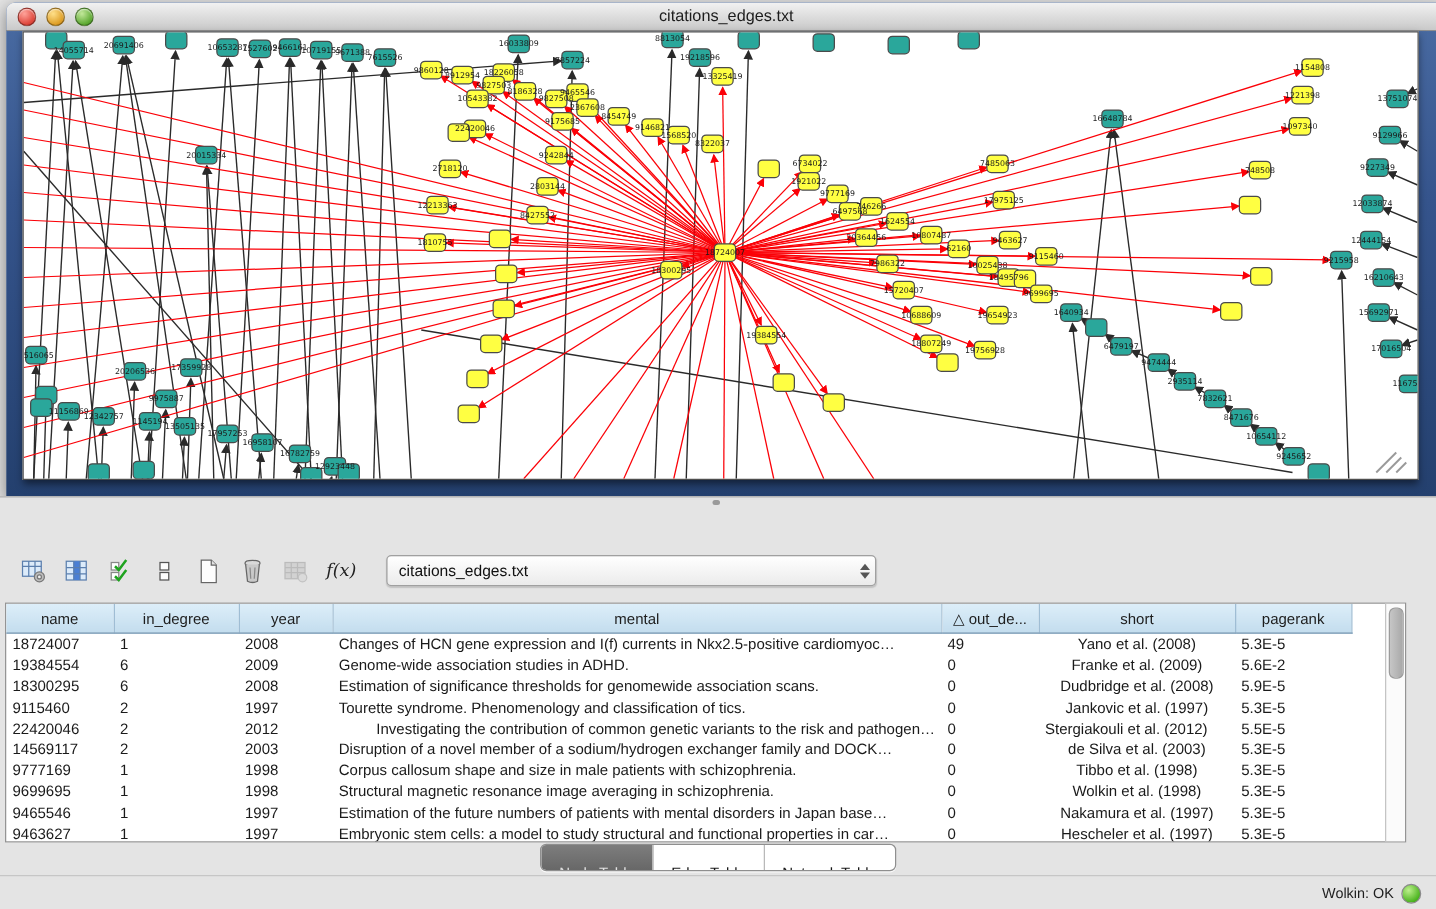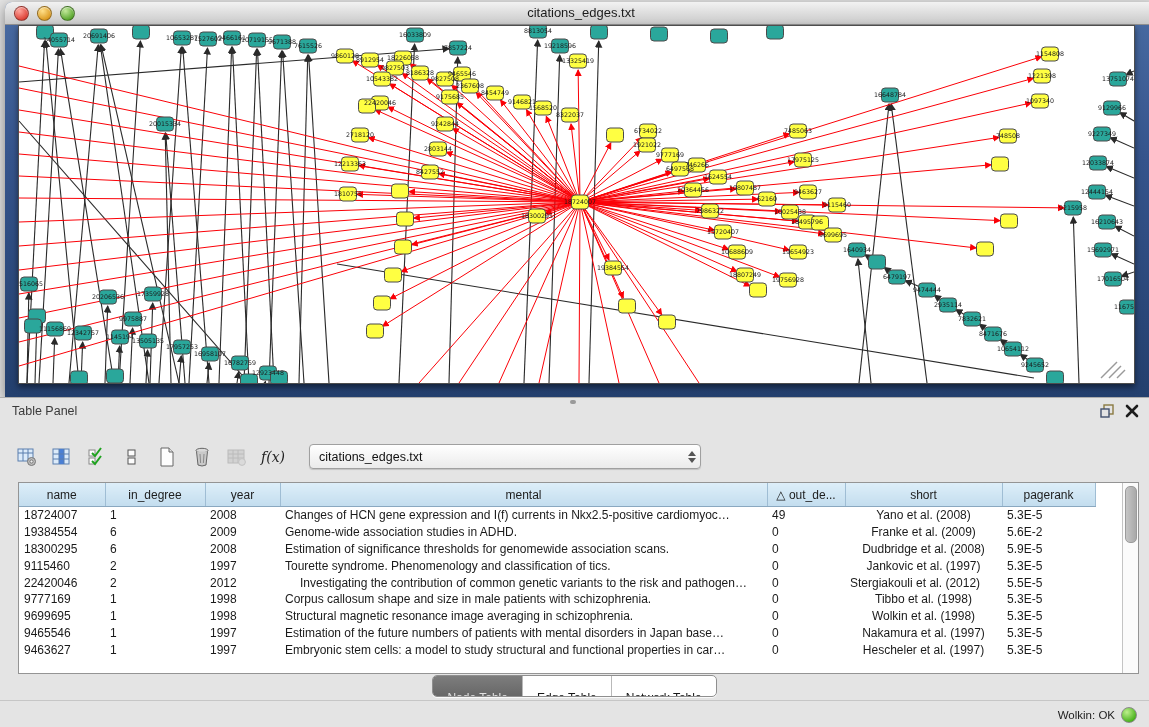--- a/index.html
+++ b/index.html
@@ -41,21 +41,21 @@
     background:linear-gradient(#ffffff,#ebebeb);display:flex;align-items:center;
     box-shadow:0 1px 1px rgba(0,0,0,.15);}
   .dd-value{flex:1;padding-left:9px;font-size:12.5px;color:#111;white-space:nowrap;overflow:hidden;}
   .dd-stepper{width:17px;height:100%;display:flex;flex-direction:column;align-items:center;
     justify-content:center;gap:2px;}
   .tri-up{width:0;height:0;border-left:4px solid transparent;border-right:4px solid transparent;
     border-bottom:5px solid #555;}
   .tri-down{width:0;height:0;border-left:4px solid transparent;border-right:4px solid transparent;
     border-top:5px solid #555;}
 
-  .table-wrap{position:absolute;left:18px;top:84px;width:1119px;height:190px;background:#fff;
+  .table-wrap{position:absolute;left:4px;top:84px;width:1119px;height:190px;background:#fff;
     border:1px solid #949494;display:flex;}
   .tbl{flex:1;overflow:hidden;}
   table{border-collapse:collapse;table-layout:fixed;font-size:12px;}
   th{height:21px;background:linear-gradient(#ddeef9,#c3ddee);border-right:1px solid #9fbdd4;
      border-bottom:1px solid #8aa8c0;font-weight:normal;color:#1d1d1d;overflow:hidden;white-space:nowrap;}
   td{height:16.8px;padding:0 5px;color:#1a1a1a;white-space:nowrap;overflow:hidden;}
   .vscroll{width:15px;border-left:1px solid #c4c4c4;background:#fbfbfb;position:relative;}
   .vthumb{position:absolute;top:3px;left:2px;width:10px;height:55px;border-radius:5px;
     background:linear-gradient(90deg,#c6c6c6,#a9a9a9);border:1px solid #9b9b9b;}
 
@@ -474,37 +474,20 @@
         <line x1="1090" y1="352" x2="1102" y2="340"></line>
         <line x1="1098" y1="352" x2="1106" y2="344"></line>
       </g>
     </svg>
   </div>
 </div>
 
 <div class="panel">
   <div class="splitter-dot"></div>
 
-  <div class="panel-header">
-    <div class="panel-title">Table Panel</div>
-    <div class="panel-hdr-icons">
-      <span>
-        <svg width="16" height="16" viewBox="0 0 16 16">
-          <rect x="5" y="2" width="9" height="9" fill="none" stroke="#8a7a40" stroke-width="1.4"></rect>
-          <rect x="2" y="6" width="8" height="8" fill="#e4e4e4" stroke="#42506e" stroke-width="1.4"></rect>
-        </svg>
-      </span>
-      <span>
-        <svg width="14" height="14" viewBox="0 0 14 14">
-          <line x1="2" y1="2" x2="12" y2="12" stroke="#1c1c1c" stroke-width="2.6" stroke-linecap="round"></line>
-          <line x1="12" y1="2" x2="2" y2="12" stroke="#1c1c1c" stroke-width="2.6" stroke-linecap="round"></line>
-        </svg>
-      </span>
-    </div>
-  </div>
 
   <div class="toolbar">
     <span class="tb-icon">
       <svg width="20" height="20" viewBox="0 0 20 20">
         <rect x="1" y="2" width="15" height="12" fill="#dcebfa" stroke="#5b7fae"></rect>
         <line x1="1" y1="6" x2="16" y2="6" stroke="#5b7fae"></line>
         <line x1="6" y1="2" x2="6" y2="14" stroke="#5b7fae"></line>
         <line x1="11" y1="2" x2="11" y2="14" stroke="#5b7fae"></line>
         <circle cx="14.5" cy="14.5" r="4" fill="#bdbdbd" stroke="#777"></circle>
         <circle cx="14.5" cy="14.5" r="1.6" fill="#efefef" stroke="#777"></circle>
@@ -625,24 +608,33 @@
               <td style="text-align: left;">1997</td>
               <td style="text-align: left;">Tourette syndrome. Phenomenology and classification of tics.</td>
               <td style="text-align: left;">0</td>
               <td style="text-align: center;">Jankovic et al. (1997)</td>
               <td style="text-align: left;">5.3E-5</td>
             </tr>
             <tr>
               <td style="text-align: left;">22420046</td>
               <td style="text-align: left;">2</td>
               <td style="text-align: left;">2012</td>
-              <td style="text-align: center;">Investigating the contribution of common genetic variants to the risk and pathogen…</td>
+              <td style="text-align: right;">Investigating the contribution of common genetic variants to the risk and pathogen…</td>
               <td style="text-align: left;">0</td>
               <td style="text-align: left;">Stergiakouli et al. (2012)</td>
               <td style="text-align: left;">5.5E-5</td>
+            </tr>
+            <tr>
+              <td style="text-align: left;">14569117</td>
+              <td style="text-align: left;">2</td>
+              <td style="text-align: left;">2003</td>
+              <td style="text-align: left;">Disruption of a novel member of a sodium/hydrogen exchanger family and DOCK…</td>
+              <td style="text-align: left;">0</td>
+              <td style="text-align: center;">de Silva et al. (2003)</td>
+              <td style="text-align: left;">5.3E-5</td>
             </tr>
             <tr>
               <td style="text-align: left;">9777169</td>
               <td style="text-align: left;">1</td>
               <td style="text-align: left;">1998</td>
               <td style="text-align: left;">Corpus callosum shape and size in male patients with schizophrenia.</td>
               <td style="text-align: left;">0</td>
               <td style="text-align: center;">Tibbo et al. (1998)</td>
               <td style="text-align: left;">5.3E-5</td>
             </tr>

